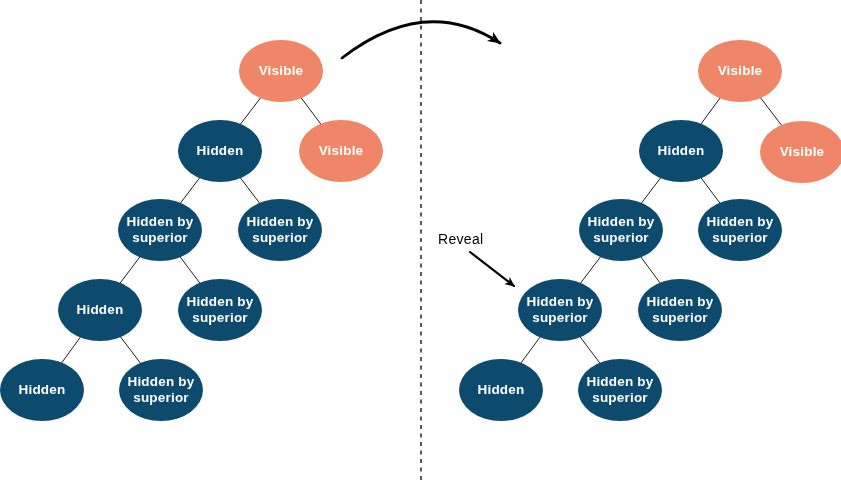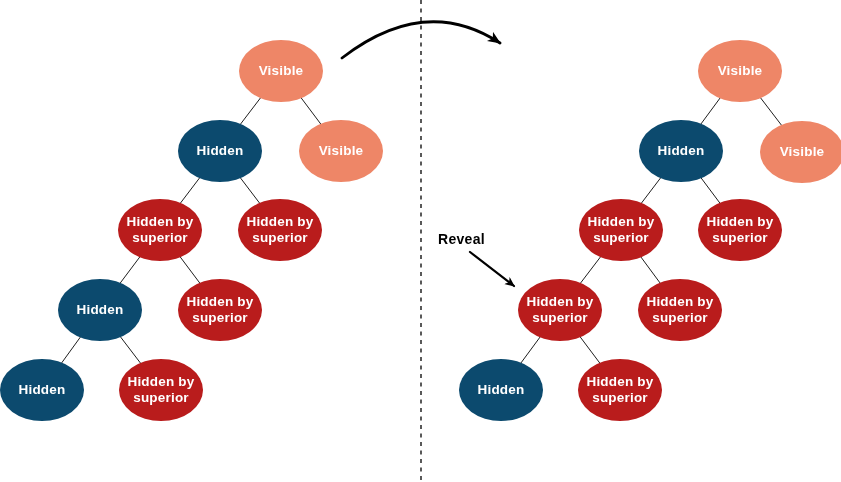--- a/index.html
+++ b/index.html
@@ -62,27 +62,27 @@
     font-weight: 600;
     line-height: 1.22;
     letter-spacing: 0.2px;
   }
   .node span {
     display: block;
     padding: 0 5px;
   }
   .node.visible { background: #EE8667; }
   .node.hidden { background: #0c4a6e; }
-  .node.hidden_by_superior { background: #b91c1c; }
+  .node.hidden_by_superior { background: #0c4a6e; }
   .reveal-label {
     position: absolute;
     left: 438px;
     top: 231px;
     font-size: 14px;
-    font-weight: 700;
+    font-weight: 400;
     color: #000000;
     letter-spacing: 0.3px;
   }
 </style>
 </head>
 <body>
 
 <div class="stage">
 
   <svg class="overlay" width="841" height="482" viewBox="0 0 841 482">

